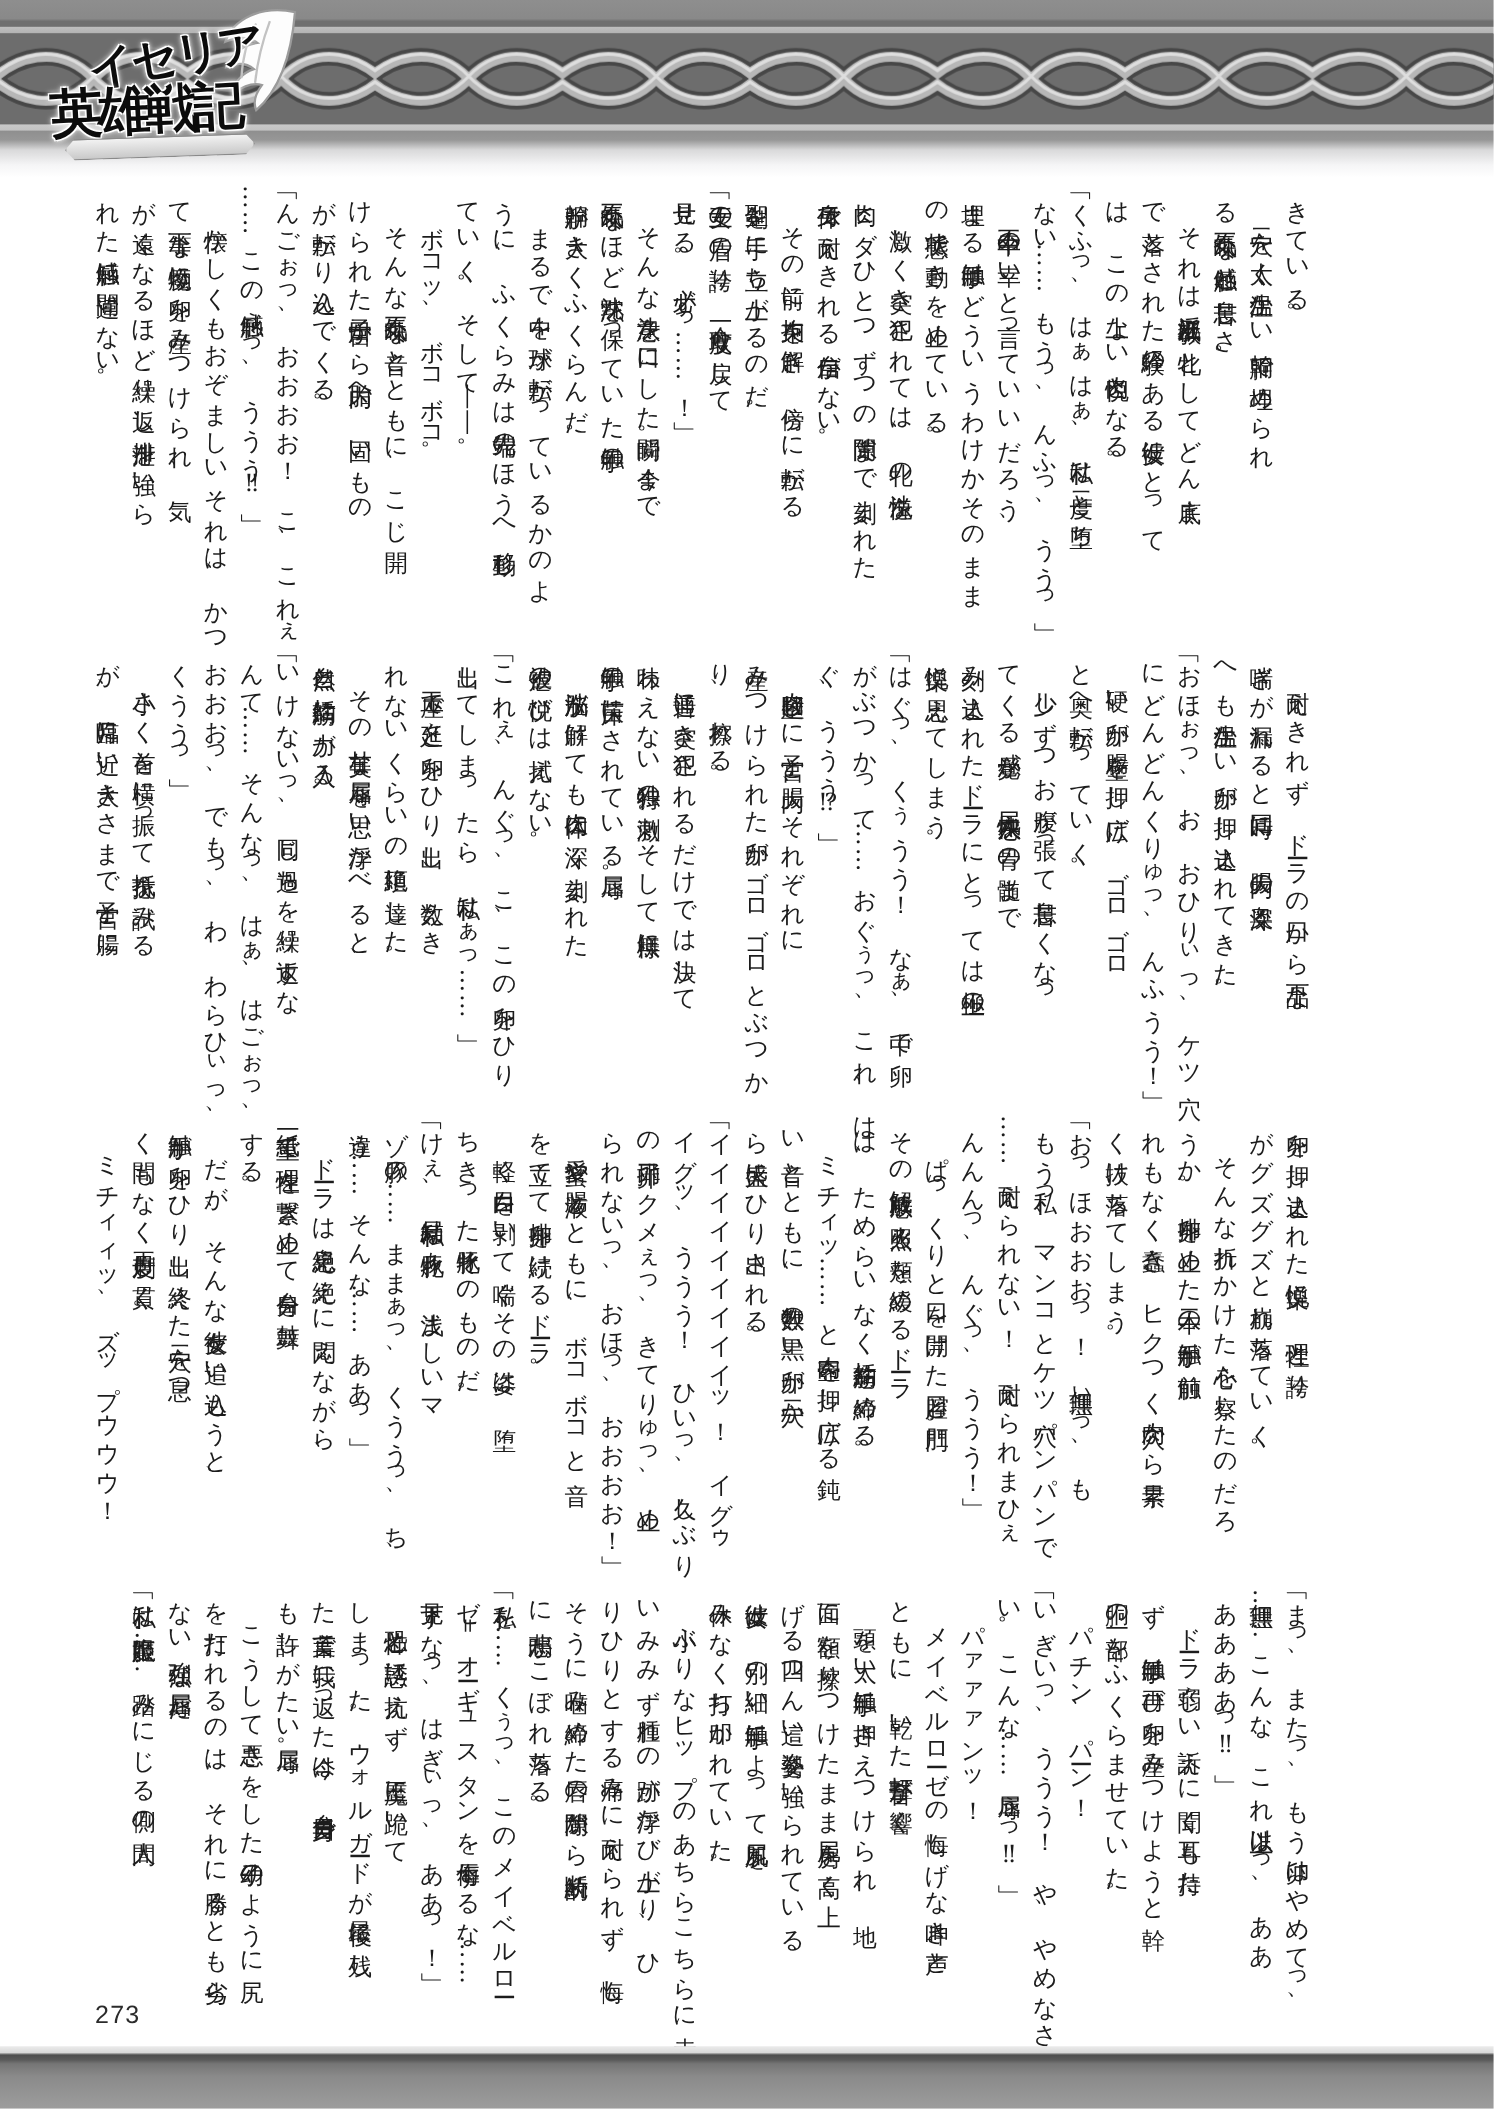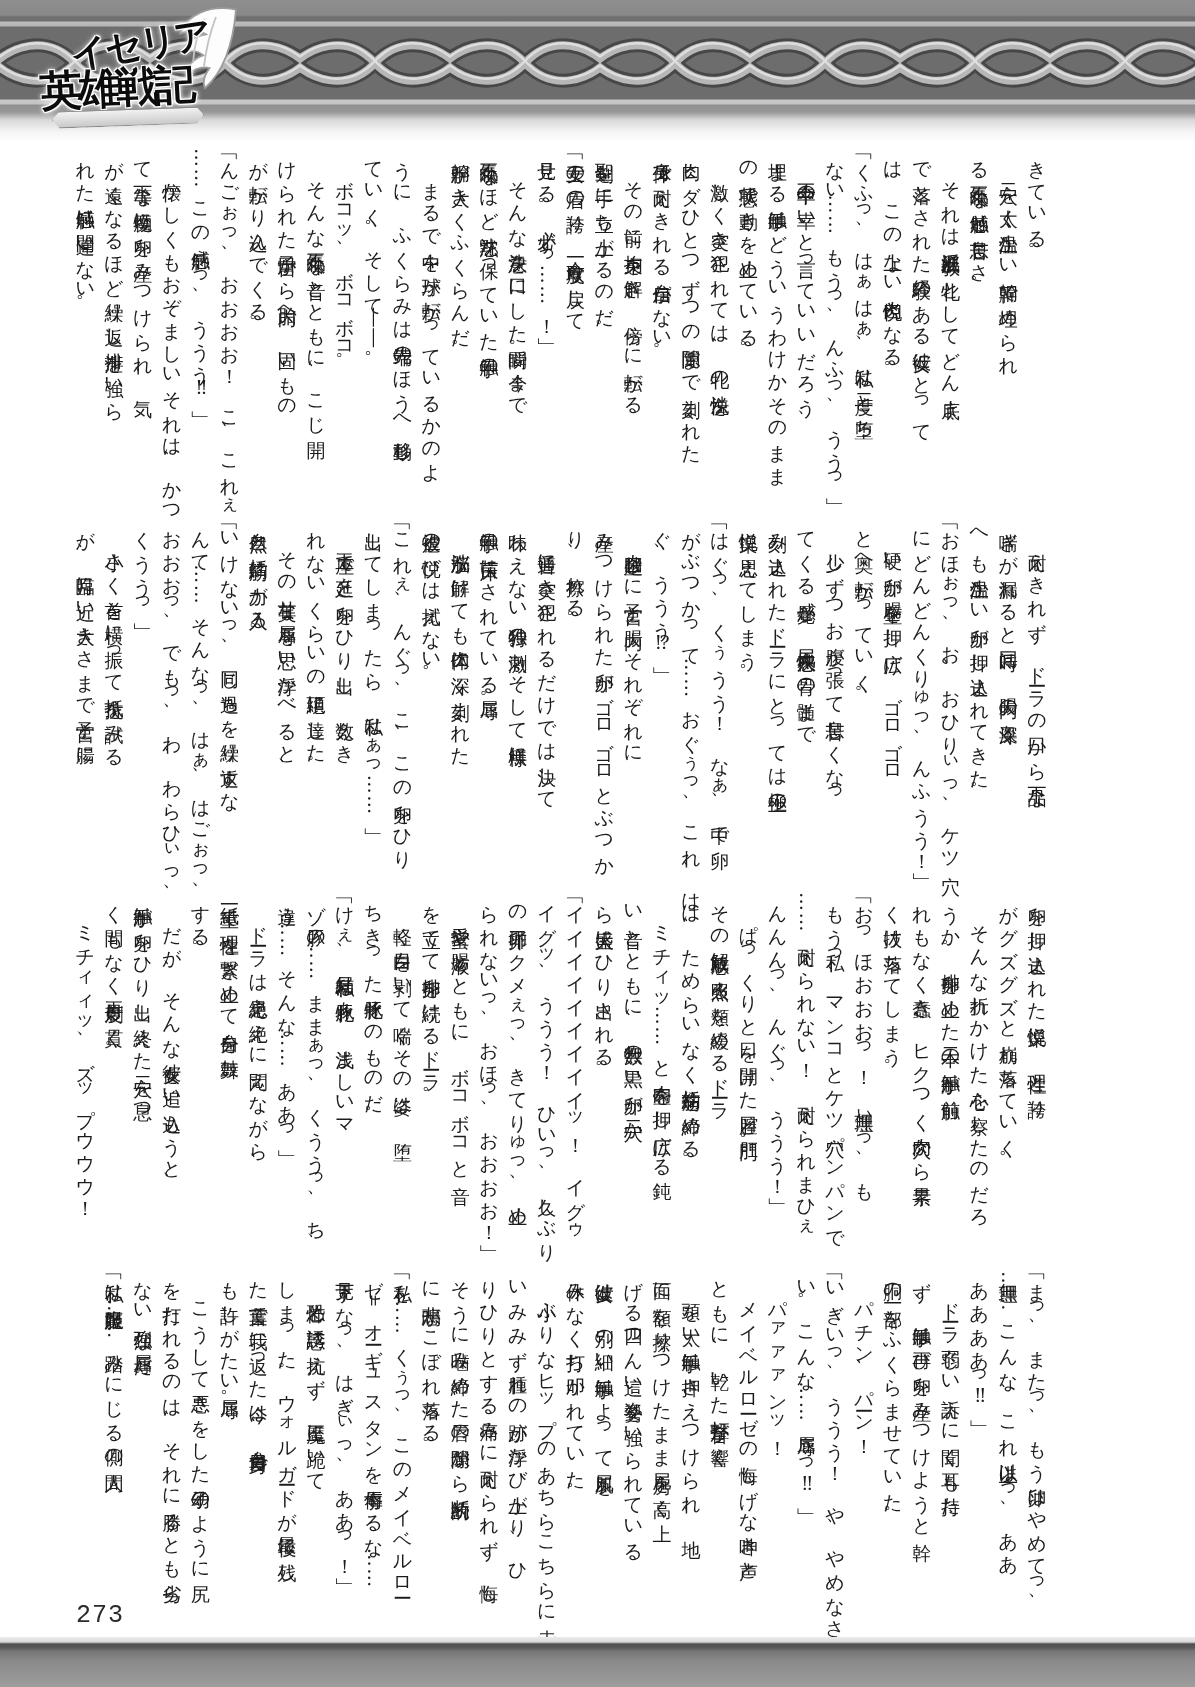--- a/index.html
+++ b/index.html
@@ -51,22 +51,22 @@
     color:#1c1c1c;
     overflow:visible;
   }
   .band + .band{margin-top:14px;}
   .band:nth-child(3){margin-top:18px;}
   .band:nth-child(4){margin-top:20px;}
   .tcol{white-space:nowrap;}
   
   .page-number{
     position:absolute;left:76px;top:1601px;
-    font-size:25px;color:#2b2b2b;letter-spacing:1px;
-    font-family:Liberation Mono, monospace;
+    font-size:20px;color:#2b2b2b;letter-spacing:1px;
+    font-family:Liberation Sans, sans-serif;
   }
   .footer-bar{
     position:absolute;left:0;bottom:0;width:1195px;height:50px;
     background:linear-gradient(180deg,
       #ececec 0px,#d9d9d9 5px,
       #4e4e4e 7px,#5a5a5a 11px,
       #757575 14px,#8a8a8a 24px,#9d9d9d 50px);
   }
 </style>
 </head>

